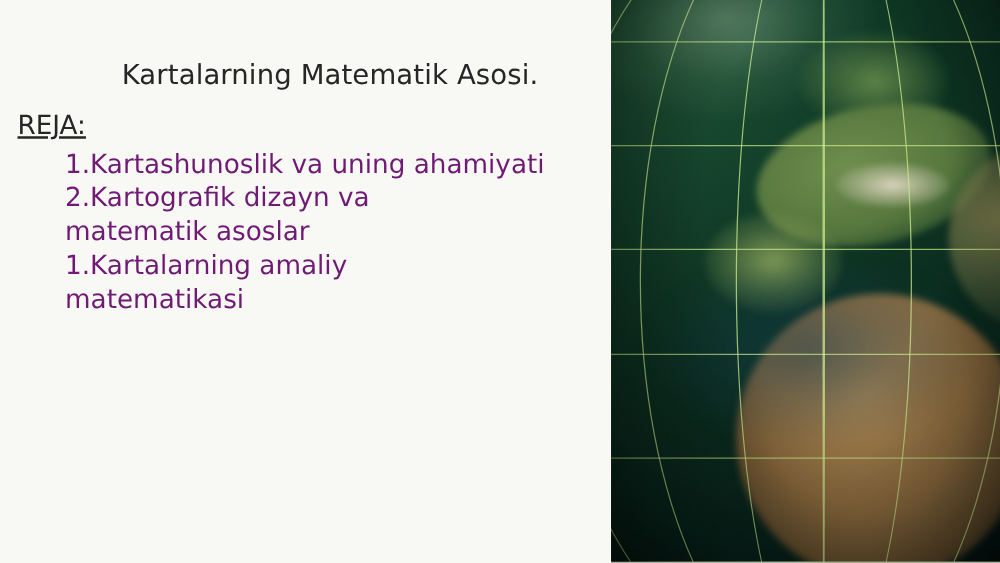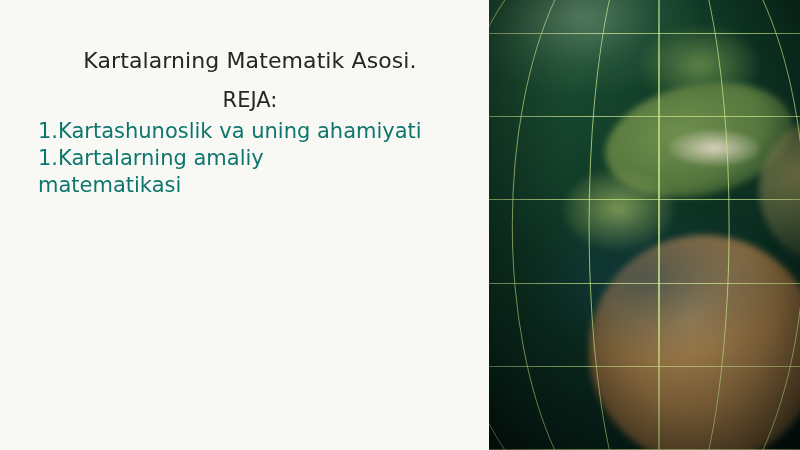--- a/index.html
+++ b/index.html
@@ -15,21 +15,21 @@
   }
   .slide {
     position: relative;
     width: 800px;
     height: 450px;
     background: #f8f9f4;
     overflow: hidden;
   }
   .text-pane {
     position: absolute;
-    left: 0;
+    left: 14px;
     top: 0;
     width: 500px;
     height: 364px;
     box-sizing: border-box;
     padding: 0;
   }
   .slide-title {
     position: absolute;
     left: 0;
     top: 48px;
@@ -38,33 +38,34 @@
     font-size: 22px;
     color: #262626;
     letter-spacing: 0.1px;
     white-space: nowrap;
   }
   .reja-label {
     position: absolute;
     left: 0;
     top: 88px;
     width: 500px;
-    text-align: center;
+    text-align: left;
     font-size: 21px;
     color: #262626;
+    text-decoration: underline;
   }
   .list {
     position: absolute;
     left: 38px;
     top: 118px;
     width: 480px;
   }
   .list-item {
     font-size: 21px;
-    color: #0f766e;
+    color: #701a75;
     line-height: 1.28;
     white-space: pre-line;
   }
   .globe-pane {
     position: absolute;
     left: 489px;
     top: 0;
     width: 311px;
     height: 450px;
     overflow: hidden;
@@ -171,20 +172,22 @@
 </head>
 <body>
 
 <div class="slide">
 
   <div class="text-pane">
     <div class="slide-title">Kartalarning Matematik Asosi.</div>
     <div class="reja-label">REJA:</div>
     <div class="list">
       <div class="list-item">1.Kartashunoslik va uning ahamiyati</div>
+      <div class="list-item">2.Kartografik dizayn va
+matematik asoslar</div>
       <div class="list-item">1.Kartalarning amaliy
 matematikasi</div>
     </div>
   </div>
 
   <div class="globe-pane">
     <div class="globe-bg"></div>
     <div class="globe">
       <div class="landmass l-scand"></div>
       <div class="landmass l-eu"></div>

